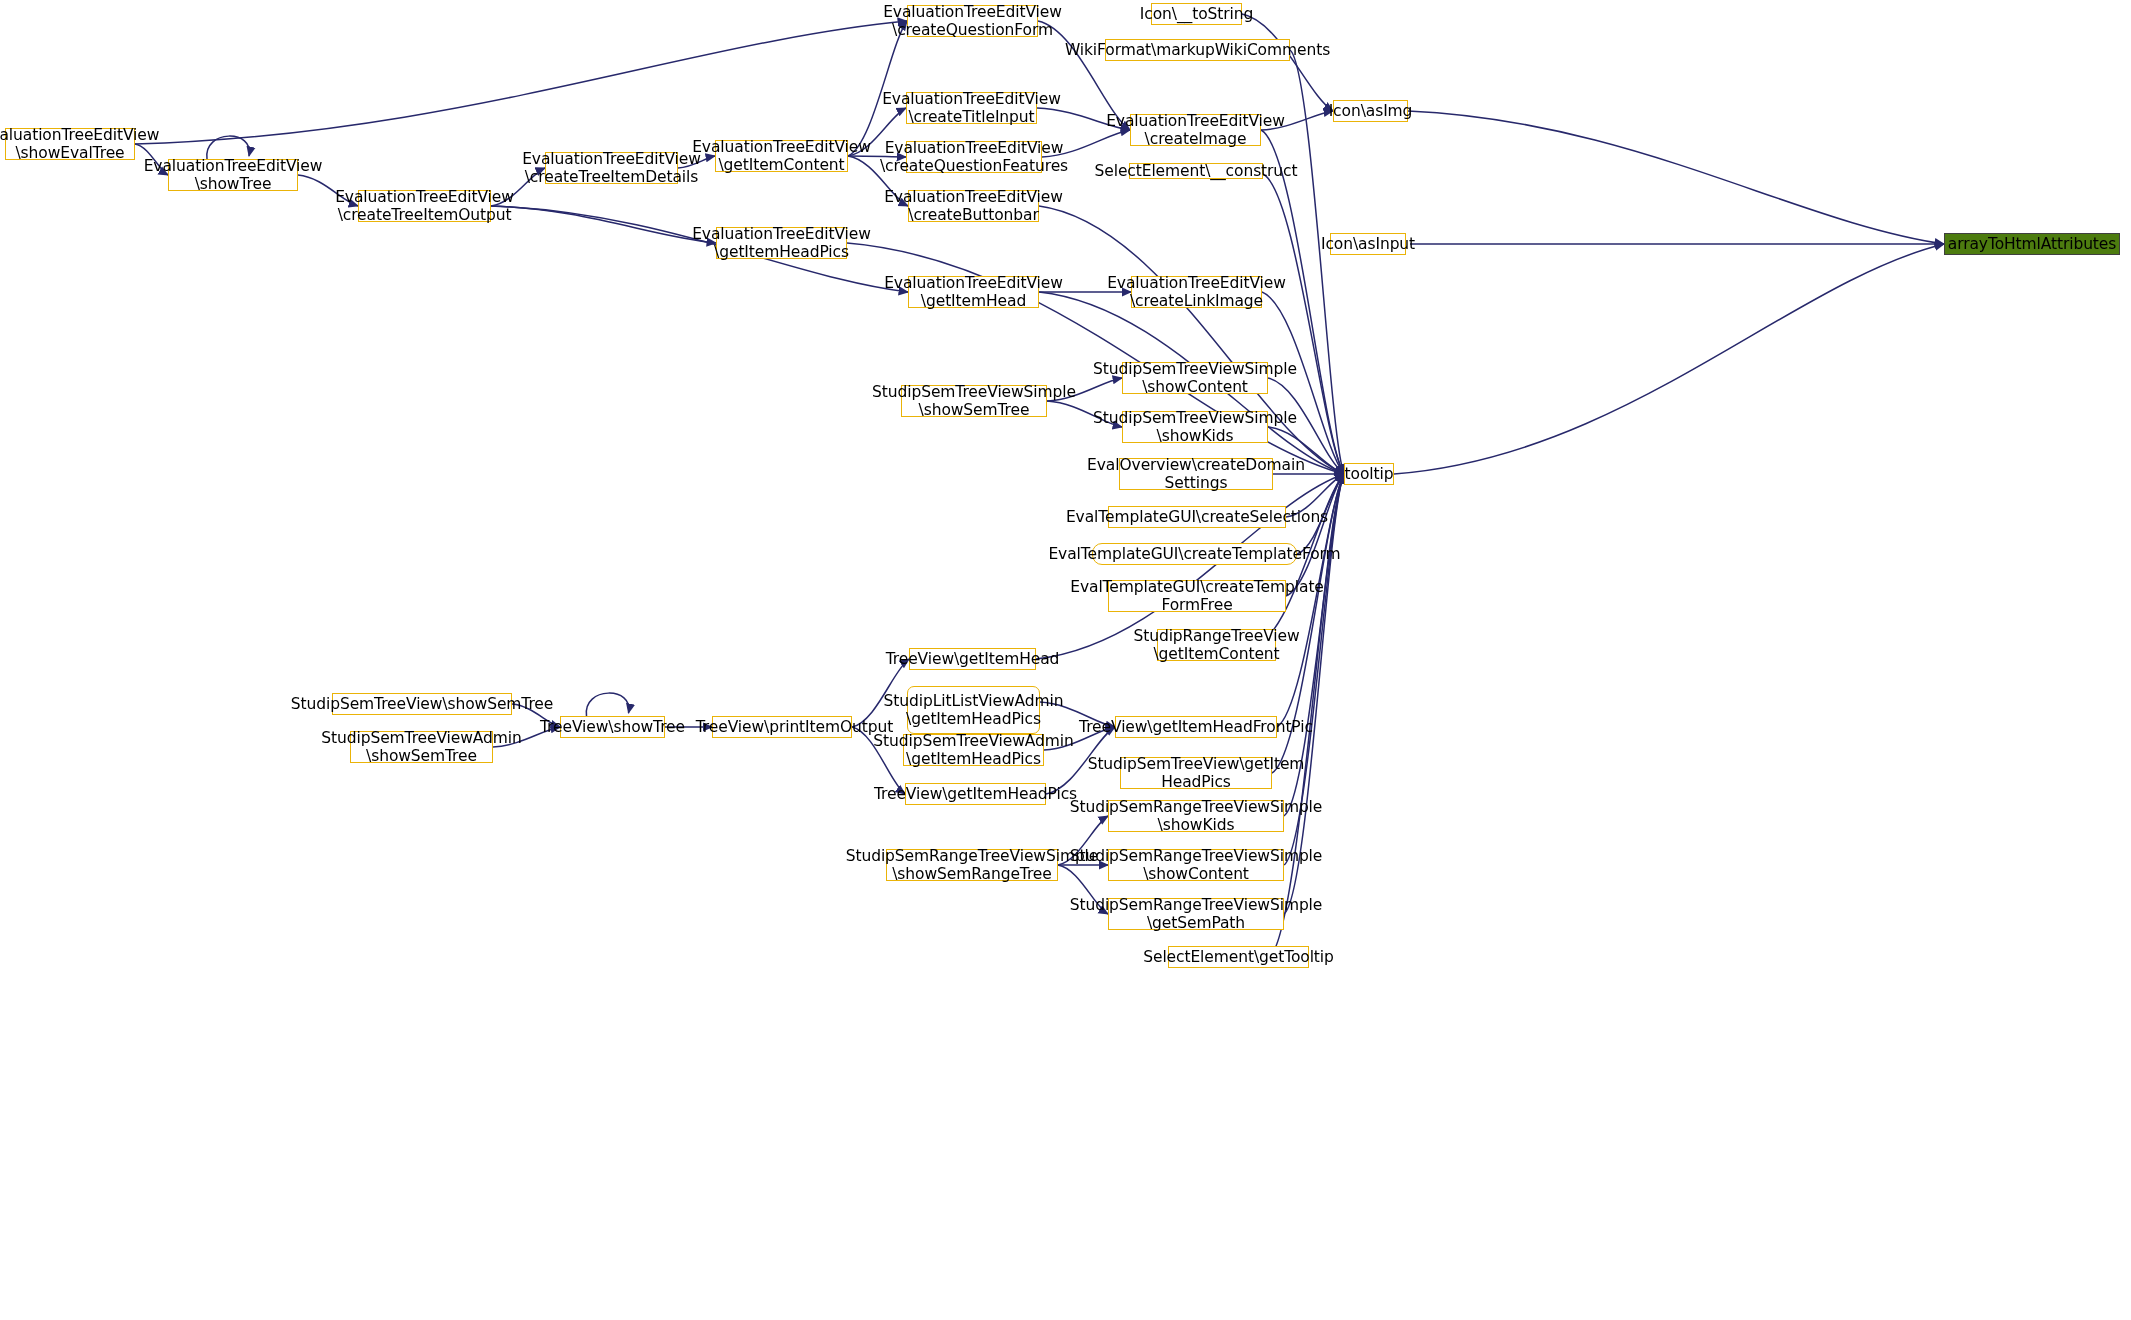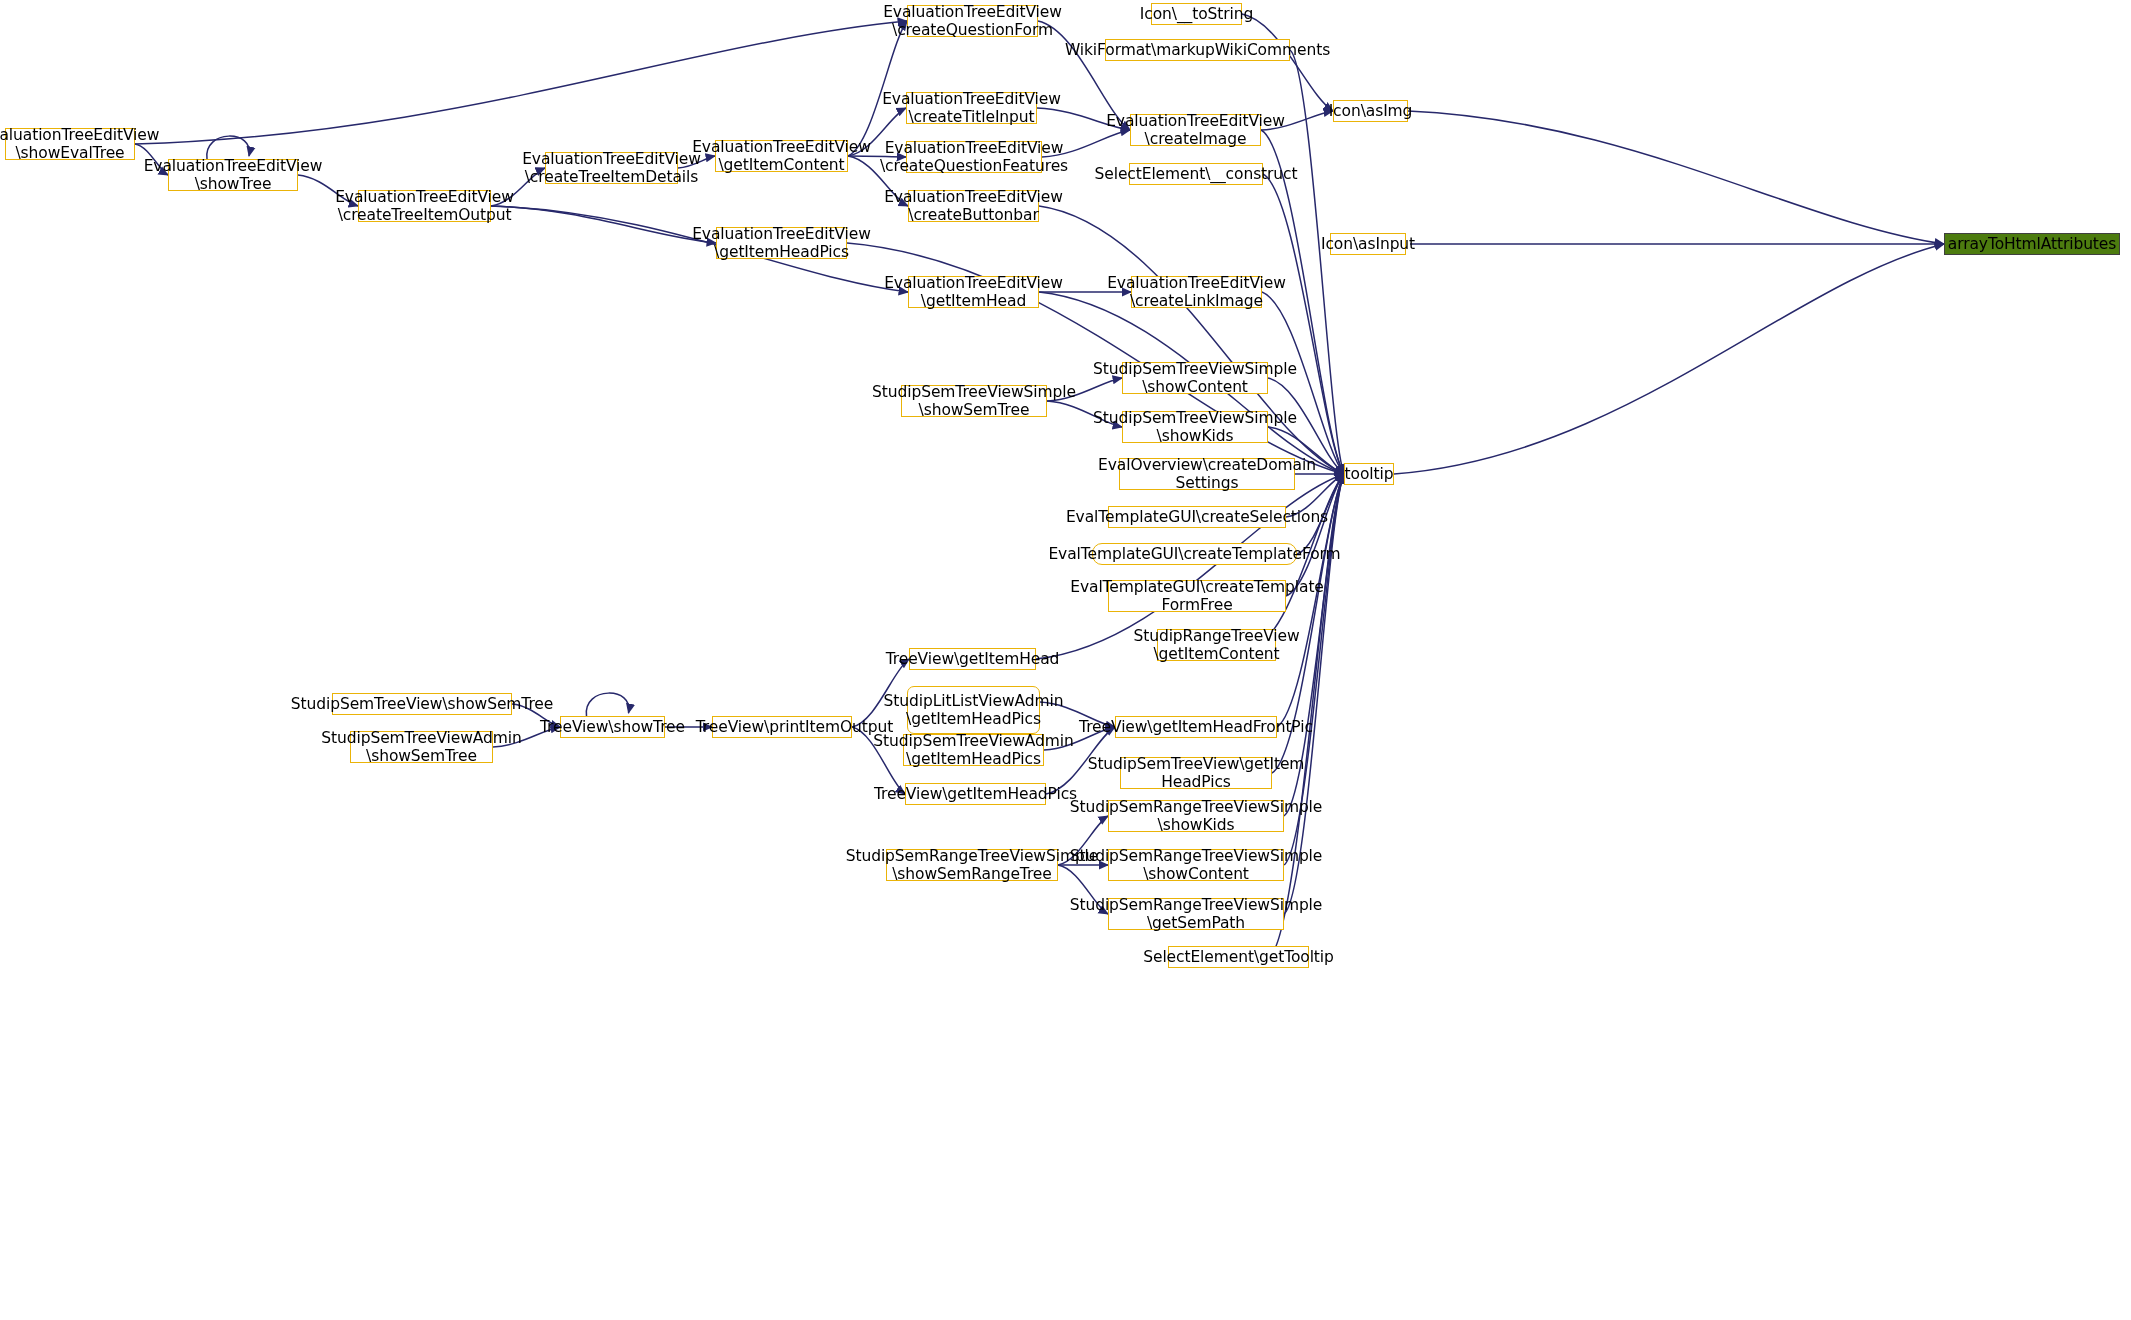--- a/index.html
+++ b/index.html
@@ -121,28 +121,28 @@
     <div class="node" style="left: 906px; top: 141px; width: 136px; height: 32px;">EvaluationTreeEditView
 \createQuestionFeatures</div>
     <div class="node" style="left: 908px; top: 190px; width: 131px; height: 32px;">EvaluationTreeEditView
 \createButtonbar</div>
     <div class="node" style="left: 901px; top: 385px; width: 146px; height: 32px;">StudipSemTreeViewSimple
 \showSemTree</div>
     <div class="node" style="left: 1151px; top: 3px; width: 91px; height: 22px;">Icon\__toString</div>
     <div class="node" style="left: 1105px; top: 39px; width: 185px; height: 22px;">WikiFormat\markupWikiComments</div>
     <div class="node" style="left: 1130px; top: 114px; width: 131px; height: 32px;">EvaluationTreeEditView
 \createImage</div>
-    <div class="node" style="left: 1129px; top: 163px; width: 134px; height: 22px;">SelectElement\__construct</div>
+    <div class="node" style="left: 1129px; top: 163px; width: 134px; height: 16px;">SelectElement\__construct</div>
     <div class="node" style="left: 1131px; top: 276px; width: 131px; height: 32px;">EvaluationTreeEditView
 \createLinkImage</div>
     <div class="node" style="left: 1122px; top: 362px; width: 146px; height: 32px;">StudipSemTreeViewSimple
 \showContent</div>
     <div class="node" style="left: 1122px; top: 411px; width: 146px; height: 32px;">StudipSemTreeViewSimple
 \showKids</div>
-    <div class="node" style="left: 1119px; top: 458px; width: 176px; height: 32px;">EvalOverview\createDomain
+    <div class="node" style="left: 1119px; top: 458px; width: 154px; height: 32px;">EvalOverview\createDomain
 Settings</div>
     <div class="node" style="left: 1108px; top: 506px; width: 178px; height: 22px;">EvalTemplateGUI\createSelections</div>
     <div class="node" style="left: 1092px; top: 543px; width: 205px; height: 22px; border-radius: 10px;">EvalTemplateGUI\createTemplateForm</div>
     <div class="node" style="left: 1108px; top: 580px; width: 178px; height: 32px;">EvalTemplateGUI\createTemplate
 FormFree</div>
     <div class="node" style="left: 1157px; top: 629px; width: 119px; height: 32px;">StudipRangeTreeView
 \getItemContent</div>
     <div class="node" style="left: 909px; top: 648px; width: 127px; height: 22px;">TreeView\getItemHead</div>
     <div class="node" style="left: 907px; top: 686px; width: 133px; height: 48px; border-radius: 7px;">StudipLitListViewAdmin
 \getItemHeadPics</div>

